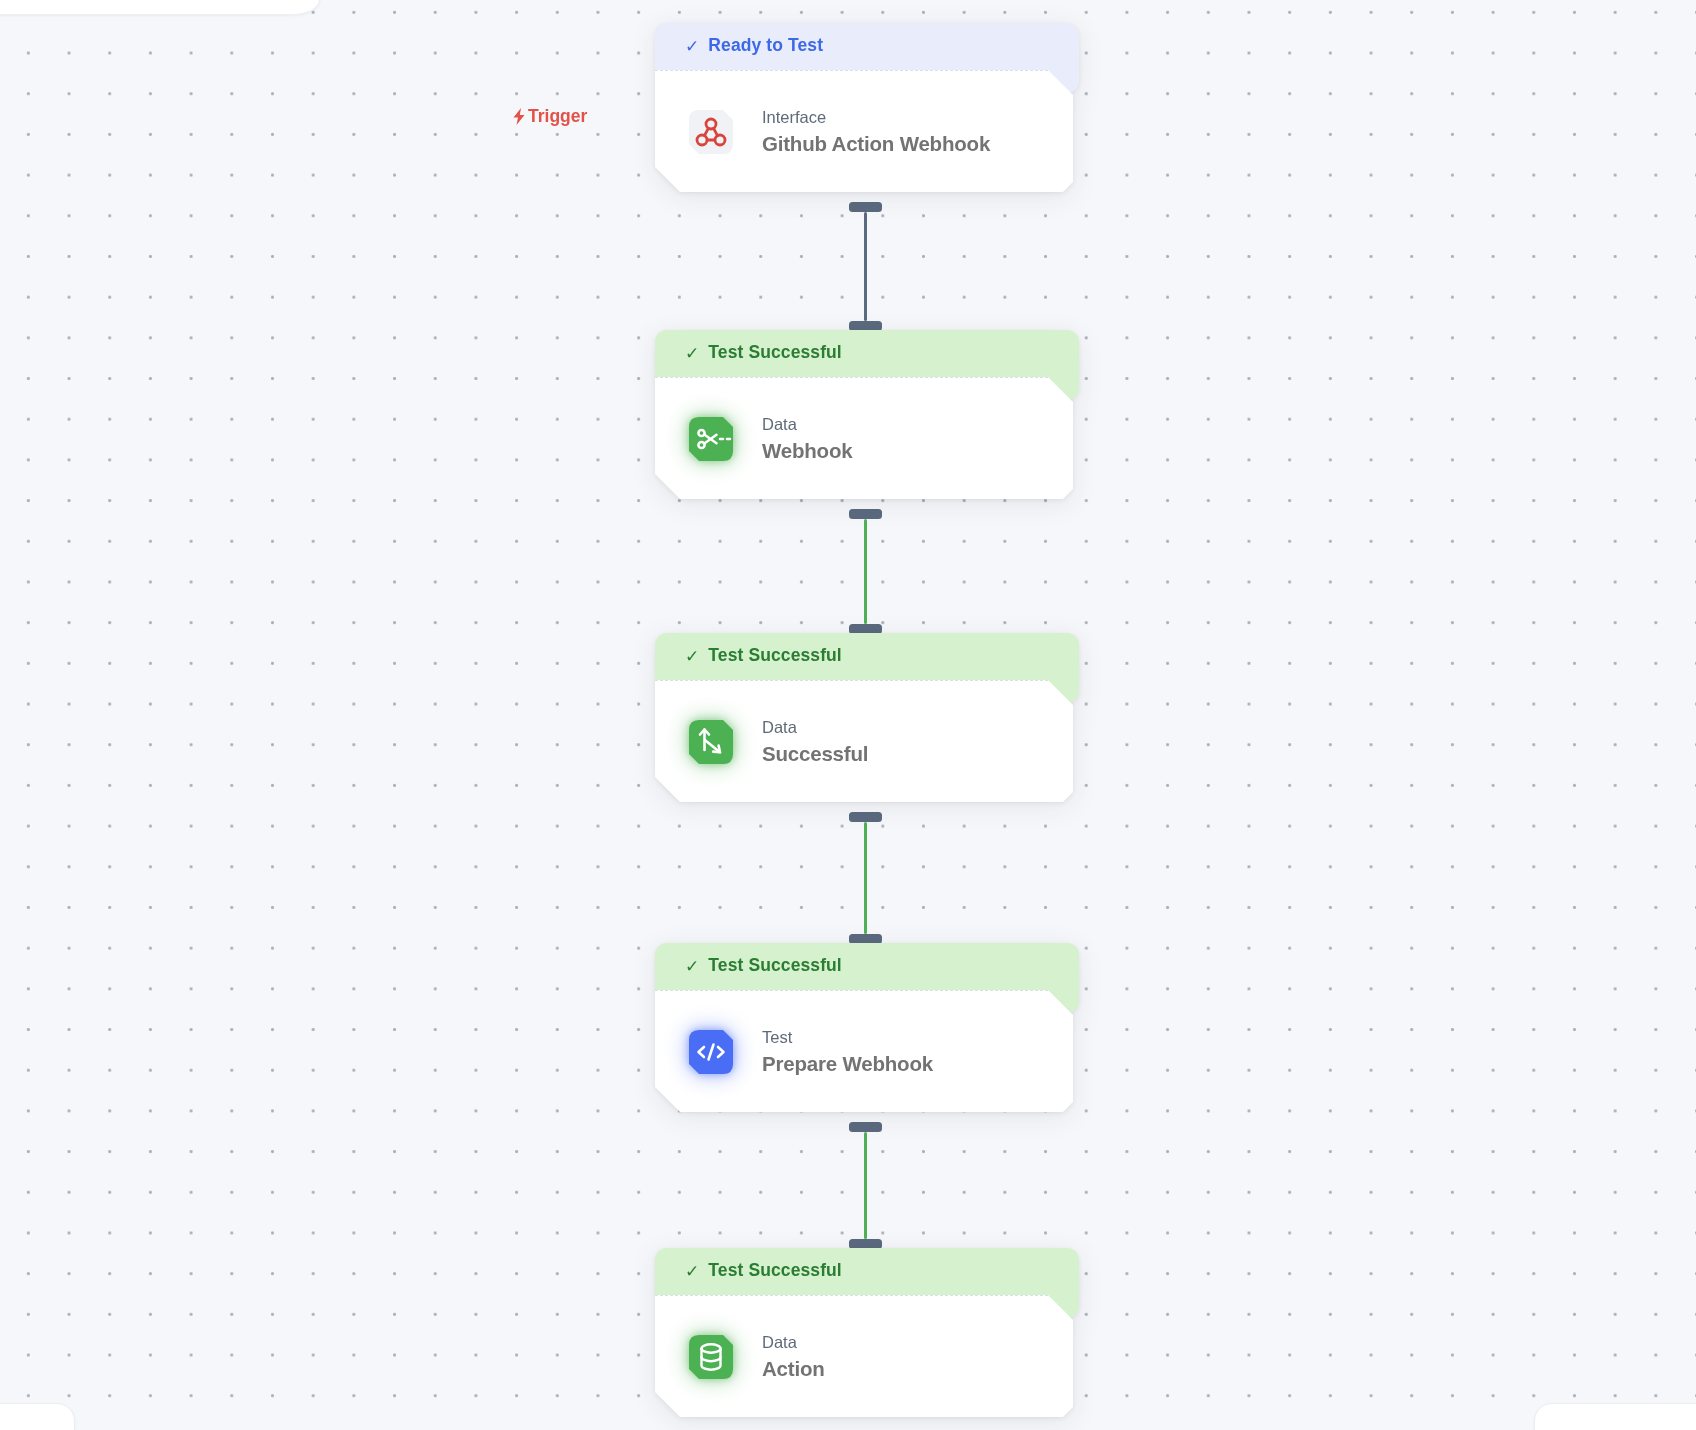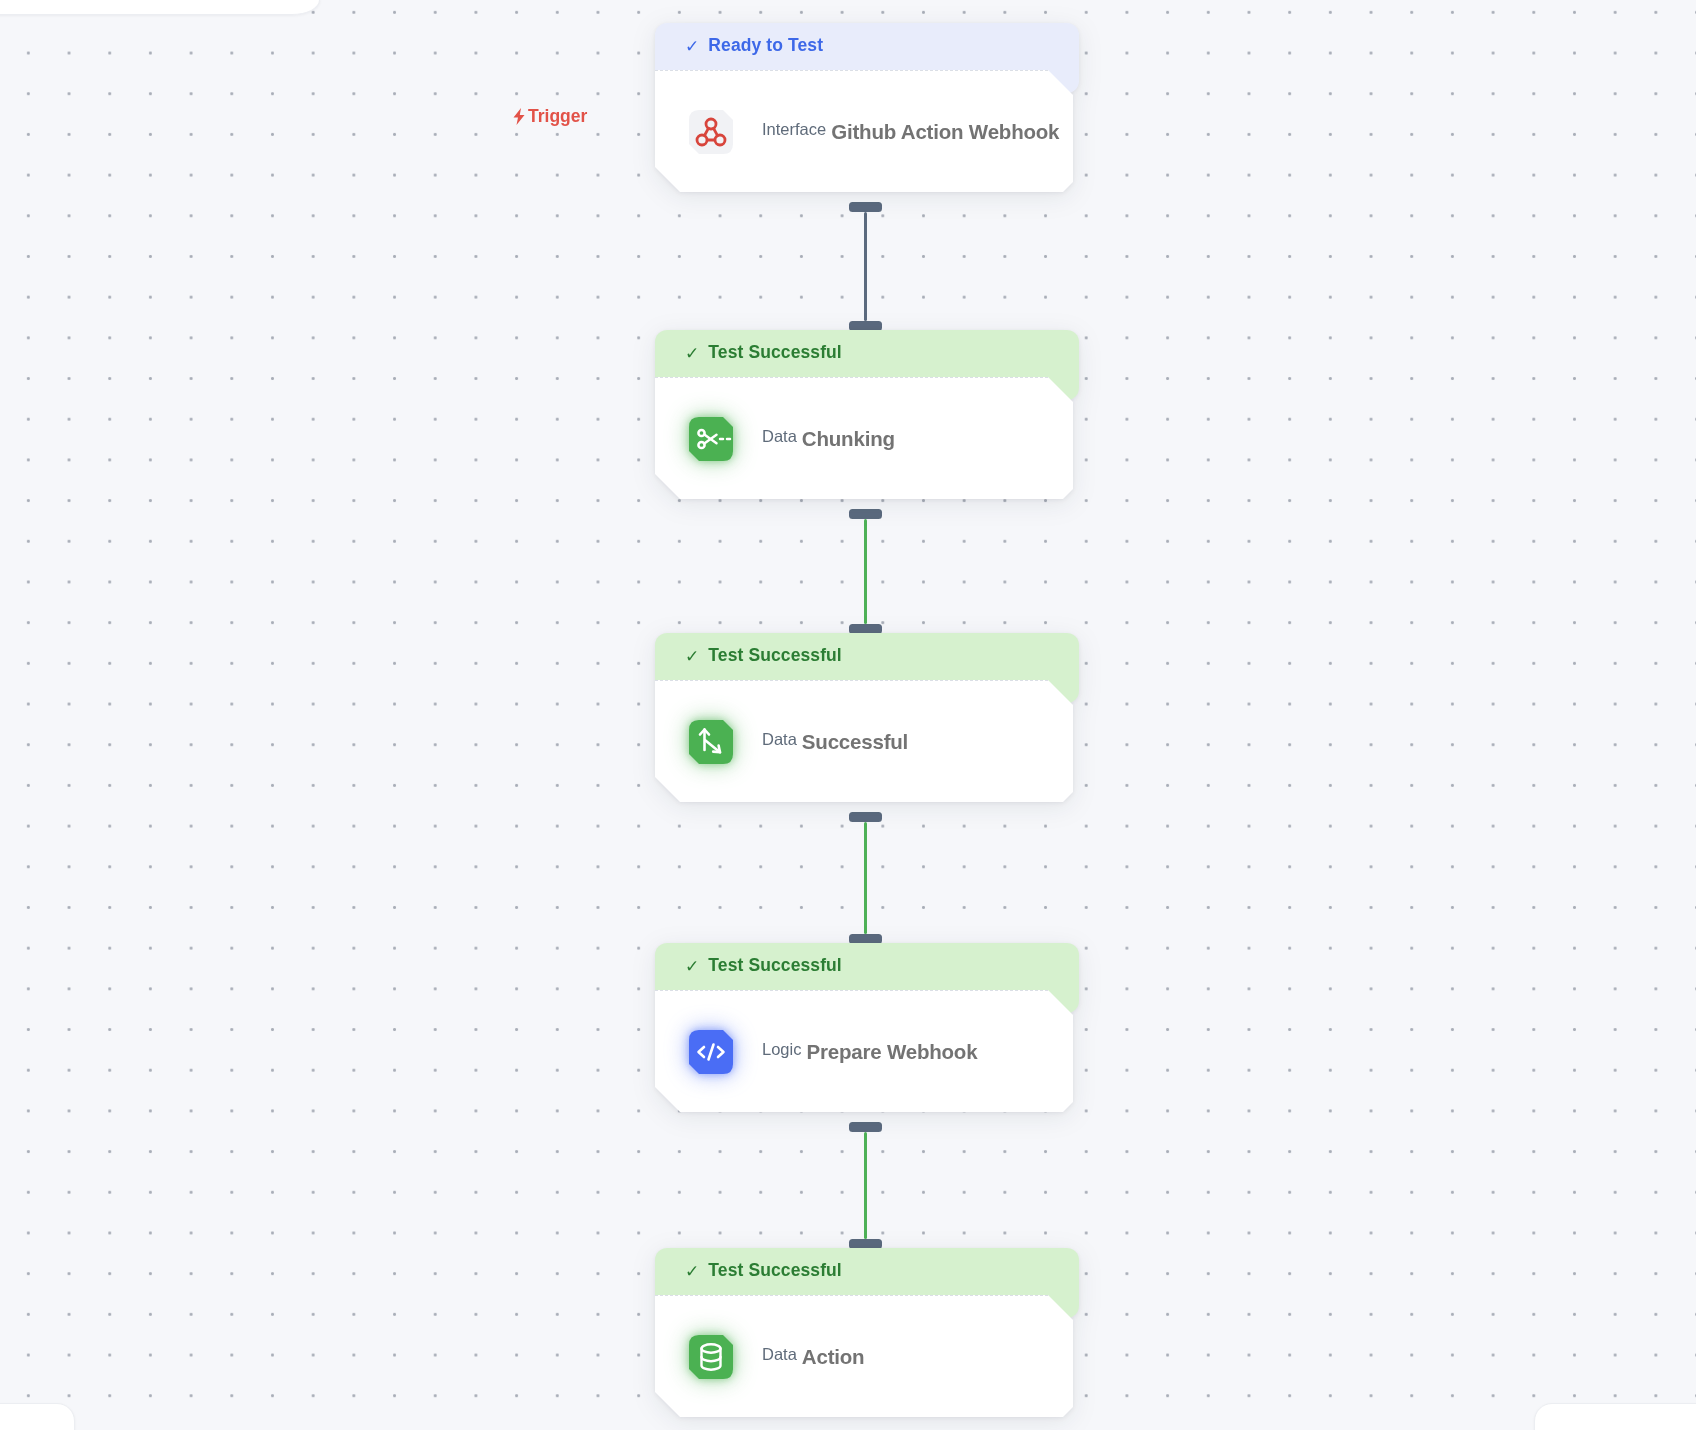--- a/index.html
+++ b/index.html
@@ -33,21 +33,21 @@
   .status .check{margin-right:9px;font-weight:600;font-size:17px;transform:translateY(.5px);}
   .status.info{background:#e8ecfb;color:#3d68e8;}
   .status.success{background:#d6f1ce;color:#2b7d33;}
   .body{position:absolute;left:0;top:47px;width:418px;height:122px;background:#fff;
     clip-path:polygon(0 0,calc(100% - 25px) 0,100% 25px,100% calc(100% - 10px),calc(100% - 10px) 100%,25px 100%,0 calc(100% - 25px));
     border-top:1px dashed #dbdfe6;box-sizing:border-box;
     display:flex;align-items:center;gap:28px;padding-left:33px;}
   .tile{width:46px;height:46px;flex:0 0 46px;}
   .tile.glow-green{filter:drop-shadow(0 0 4px rgba(77,177,82,.55)) drop-shadow(0 0 11px rgba(77,177,82,.45));}
   .tile.glow-blue{filter:drop-shadow(0 0 4px rgba(74,109,245,.55)) drop-shadow(0 0 11px rgba(74,109,245,.45));}
-  .textcol{display:flex;gap:5px;}
+  .textcol{display:flex;flex-direction:column;gap:5px;}
   .cat{font-size:16.5px;color:#5f6b7a;font-weight:500;}
   .title{font-size:20.5px;color:#737373;font-weight:700;letter-spacing:-.2px;}
 </style>
 </head>
 <body>
 
 <div id="canvas">
 
   <div class="panel" id="tab-top-left"></div>
   <div class="panel" id="panel-bottom-left"></div>
@@ -111,21 +111,21 @@
           <circle cx="13.5" cy="17" r="3.1"></circle>
           <circle cx="13.5" cy="29" r="3.1"></circle>
           <path d="M16.3 18.6 L28.5 27.3"></path>
           <path d="M16.3 27.4 L28.5 18.7"></path>
           <path d="M32 23 h3"></path>
           <path d="M39 23 h3"></path>
         </g>
       </svg>
       <div class="textcol">
         <div class="cat">Data</div>
-        <div class="title">Chunking</div>
+        <div class="title">Webhook</div>
       </div>
     </div>
   </div>
 
   <div class="node" style="top:633px;">
     <div class="status success">
       <span class="check">✓</span>
       <span>Test Successful</span>
     </div>
     <div class="body">
@@ -155,21 +155,21 @@
     <div class="body">
       <svg class="tile glow-blue" viewBox="0 0 46 46">
         <path d="M11 1 H35 L45 11 V35 Q45 45 35 45 H11 L1 35 V11 Q1 1 11 1 Z" fill="#4a6df5"></path>
         <g fill="none" stroke="#fff" stroke-width="2.6" stroke-linecap="round" stroke-linejoin="round">
           <path d="M16 18 L10.5 23 L16 28"></path>
           <path d="M30 18 L35.5 23 L30 28"></path>
           <path d="M25.5 15.5 L20.5 30.5"></path>
         </g>
       </svg>
       <div class="textcol">
-        <div class="cat">Logic</div>
+        <div class="cat">Test</div>
         <div class="title">Prepare Webhook</div>
       </div>
     </div>
   </div>
 
   <div class="node" style="top:1248px;">
     <div class="status success">
       <span class="check">✓</span>
       <span>Test Successful</span>
     </div>

